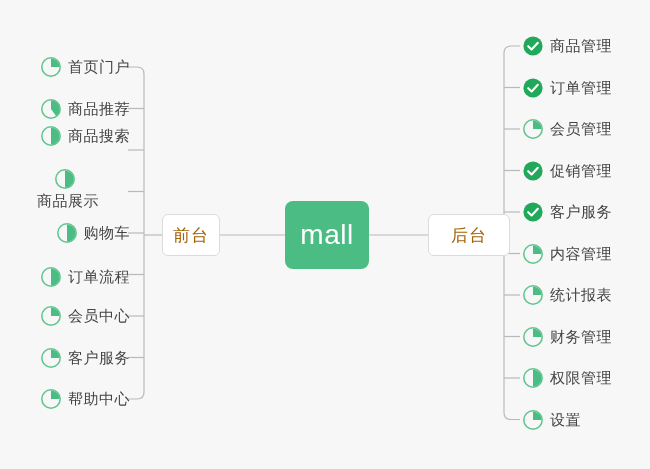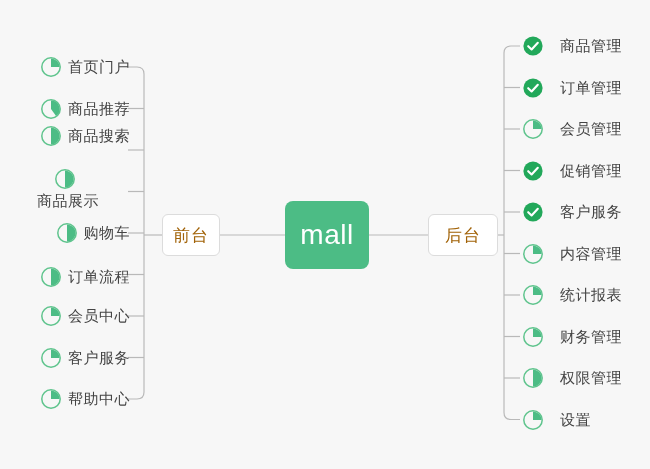--- a/index.html
+++ b/index.html
@@ -51,21 +51,21 @@
     position: relative;
   }
   .leaf-icon svg { display: block; }
   .leaf-label {
     font-size: 15px;
     color: #444444;
     letter-spacing: 0.5px;
     line-height: 22px;
   }
   .leaf.left .leaf-label { margin-left: 6px; }
-  .leaf.right .leaf-label { margin-left: 16px; }
+  .leaf.right .leaf-label { margin-left: 6px; }
 
   
   .col-left {
     position: absolute;
     left: 0px;
     top: 0px;
     width: 130px;
   }
   .col-left .leaf {
     width: 130px;
@@ -313,15 +313,15 @@
           </svg>
         </span>
         <span class="leaf-label">设置</span>
       </div>
     </div>
 
   <div class="branch-node" id="branch-left" style="left: 162px; top: 214px; width: 58px; height: 42px;">前台</div>
 
   <div id="root-node" style="left: 285px; top: 201px; width: 84px; height: 68px; background: rgb(76, 188, 133); color: rgb(255, 255, 255);">mall</div>
 
-  <div class="branch-node" id="branch-right" style="left: 428px; top: 214px; width: 70px; height: 42px;">后台</div>
+  <div class="branch-node" id="branch-right" style="left: 428px; top: 214px; width: 82px; height: 42px;">后台</div>
 
 </div>
 
 </body></html>

